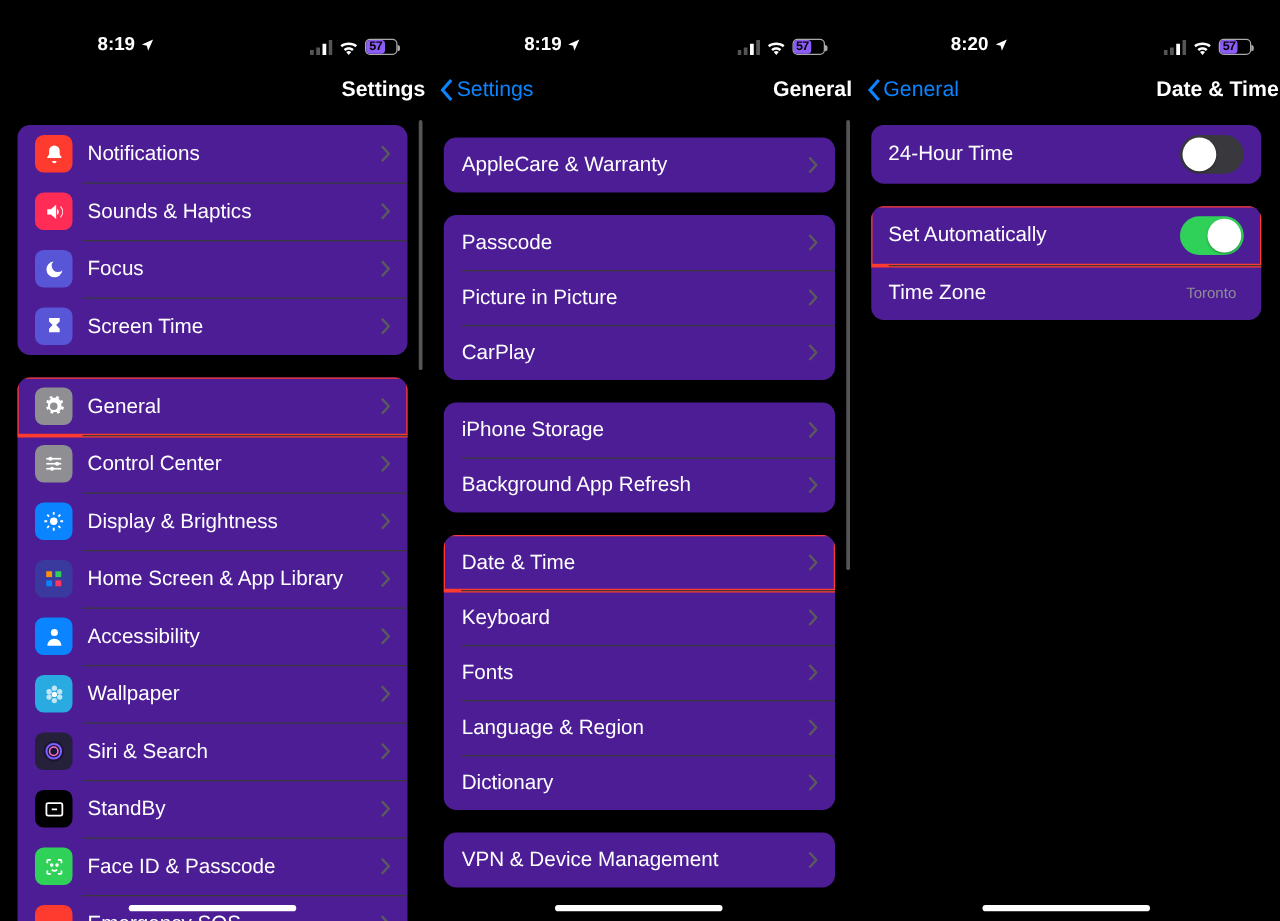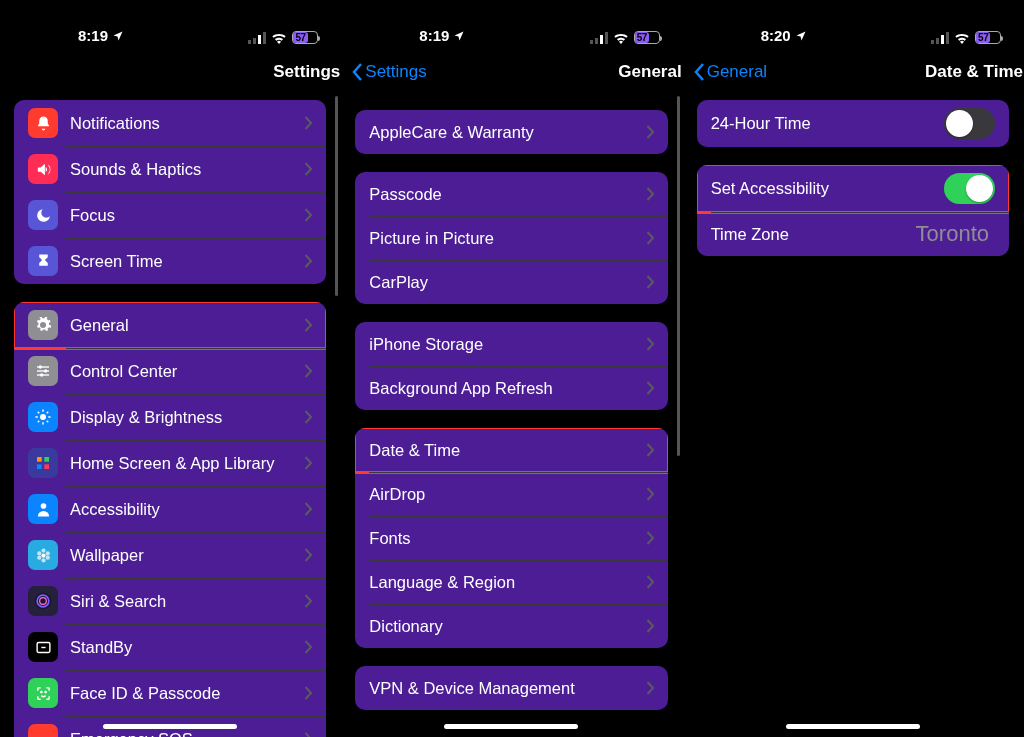--- a/index.html
+++ b/index.html
@@ -87,21 +87,21 @@
   }
   .row.iconrow + .row.iconrow::before{ left:52px; right:0; }
   .row.plainrow + .row.plainrow::before{ left:14px; right:0; }
   .row .icon{
     width:30px; height:30px; border-radius:7px;
     margin-right:12px; flex-shrink:0;
     display:flex; align-items:center; justify-content:center;
     font-size:16px; color:#fff;
   }
   .row .label{ flex:1; color:#fff; white-space:nowrap; overflow:hidden; text-overflow:ellipsis;}
-  .row .value{ color:#8e8e93; font-size:22px; margin-right:6px;}
+  .row .value{ color:#8e8e93; font-size:12px; margin-right:6px;}
   .row .chev{ display:flex; }
   .scrollind{
     position:absolute; right:2px; width:3px;
     background:#555; border-radius:2px;
   }
   .toggle{
     width:51px; height:31px; border-radius:16px;
     position:relative;
   }
   .toggle .knob{
@@ -461,21 +461,21 @@
       <div class="group">
         <div class="row plainrow" style="outline: rgb(255, 59, 48) solid 3px; outline-offset: -1px;">
           <span class="label">Date &amp; Time</span>
           <span class="chev">
             <svg width="8" height="14" viewBox="0 0 8 14" fill="none" stroke="#5a5a5e" stroke-width="2">
               <path d="M1.5 1 L7 7 L1.5 13"></path>
             </svg>
           </span>
         </div>
         <div class="row plainrow">
-          <span class="label">AirDrop</span>
+          <span class="label">Keyboard</span>
           <span class="chev">
             <svg width="8" height="14" viewBox="0 0 8 14" fill="none" stroke="#5a5a5e" stroke-width="2">
               <path d="M1.5 1 L7 7 L1.5 13"></path>
             </svg>
           </span>
         </div>
         <div class="row plainrow">
           <span class="label">Fonts</span>
           <span class="chev">
             <svg width="8" height="14" viewBox="0 0 8 14" fill="none" stroke="#5a5a5e" stroke-width="2">
@@ -551,21 +551,21 @@
       <div class="group" style="margin-top: 6px;">
         <div class="row plainrow">
           <span class="label">24-Hour Time</span>
           <span class="toggle off">
             <span class="knob"></span>
           </span>
         </div>
       </div>
       <div class="group">
         <div class="row plainrow" style="outline: rgb(255, 59, 48) solid 3px; outline-offset: -1px;">
-          <span class="label">Set Accessibility</span>
+          <span class="label">Set Automatically</span>
           <span class="toggle on">
             <span class="knob"></span>
           </span>
         </div>
         <div class="row plainrow">
           <span class="label">Time Zone</span>
           <span class="value">Toronto</span>
         </div>
       </div>
     </div>

